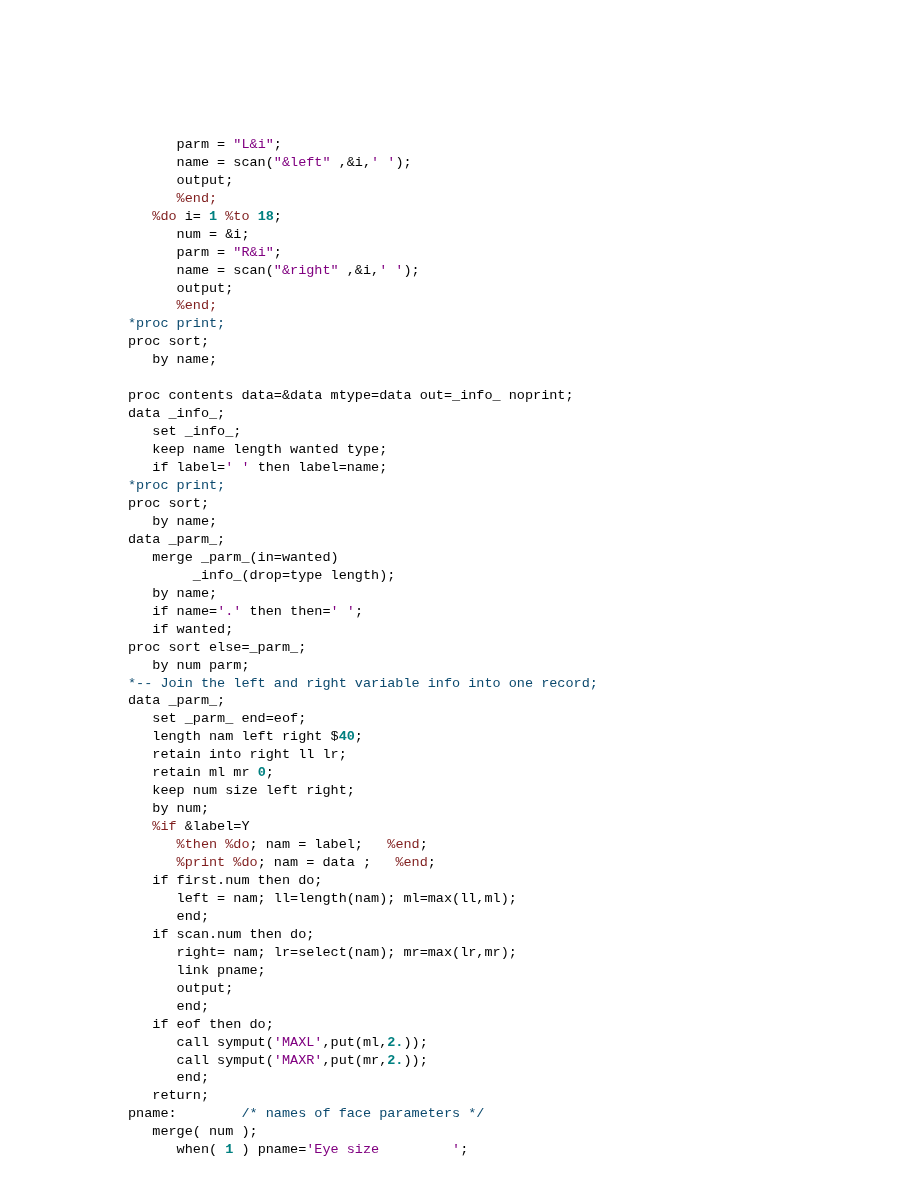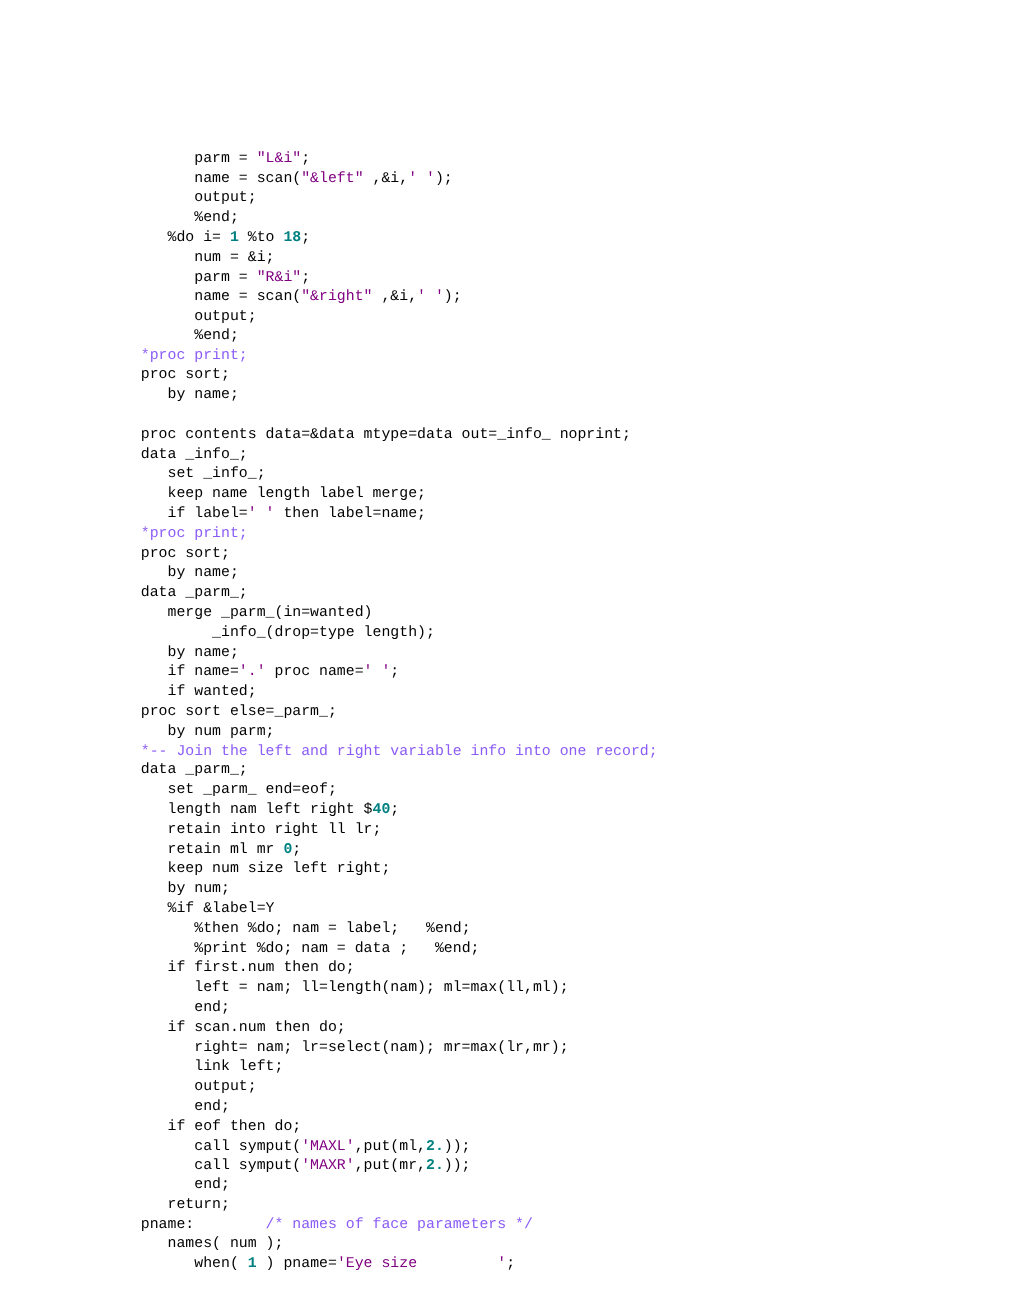--- a/index.html
+++ b/index.html
@@ -5,22 +5,22 @@
   body {
     background: #ffffff;
     margin: 0;
     padding: 100px 0 0 128px;
     font-family: "Courier New", Courier, monospace;
     font-size: 13.5px;
     line-height: 1.33;
     color: #000000;
     white-space: pre;
   }
-  .k { color: #000000; text-align: right; }      
-  .c { color: #8b5cf6; }      
+  .k { color: #7f1d1d; text-align: right; }      
+  .c { color: #0c4a6e; }      
   .s { color: #800080; }      
   .n { color: #008080; font-weight: bold; }  
 </style>
 </head>
 <body>
 
 <div><span><span>      parm = </span><span class="s">"L&amp;i"</span><span>;</span></span>
 <span><span>      name = scan(</span><span class="s">"&amp;left"</span><span> ,&amp;i,</span><span class="s">' '</span><span>);</span></span>
 <span>      output;</span>
 <span><span class="k">      %end;</span></span>
@@ -30,53 +30,53 @@
 <span><span>      name = scan(</span><span class="s">"&amp;right"</span><span> ,&amp;i,</span><span class="s">' '</span><span>);</span></span>
 <span>      output;</span>
 <span><span class="k">      %end;</span></span>
 <span><span class="c">*proc print;</span></span>
 <span>proc sort;</span>
 <span>   by name;</span>
 <span></span>
 <span>proc contents data=&amp;data mtype=data out=_info_ noprint;</span>
 <span>data _info_;</span>
 <span>   set _info_;</span>
-<span>   keep name length label merge;</span>
+<span>   keep name length wanted type;</span>
 <span><span>   if label=</span><span class="s">' '</span><span> then label=name;</span></span>
 <span><span class="c">*proc print;</span></span>
 <span>proc sort;</span>
 <span>   by name;</span>
 <span>data _parm_;</span>
 <span>   merge _parm_(in=wanted)</span>
 <span>        _info_(drop=type length);</span>
 <span>   by name;</span>
-<span><span>   if name=</span><span class="s">'.'</span><span> proc name=</span><span class="s">' '</span><span>;</span></span>
+<span><span>   if name=</span><span class="s">'.'</span><span> then then=</span><span class="s">' '</span><span>;</span></span>
 <span>   if wanted;</span>
 <span>proc sort else=_parm_;</span>
 <span>   by num parm;</span>
 <span><span class="c">*-- Join the left and right variable info into one record;</span></span>
 <span>data _parm_;</span>
 <span>   set _parm_ end=eof;</span>
 <span><span>   length nam left right $</span><span class="n">40</span><span>;</span></span>
 <span>   retain into right ll lr;</span>
 <span><span>   retain ml mr </span><span class="n">0</span><span>;</span></span>
 <span>   keep num size left right;</span>
 <span>   by num;</span>
 <span><span class="k">   %if</span><span> &amp;label=Y</span></span>
 <span><span class="k">      %then</span><span> </span><span class="k">%do</span><span>; nam = label;   </span><span class="k">%end</span><span>;</span></span>
 <span><span class="k">      %print</span><span> </span><span class="k">%do</span><span>; nam = data ;   </span><span class="k">%end</span><span>;</span></span>
 <span>   if first.num then do;</span>
 <span>      left = nam; ll=length(nam); ml=max(ll,ml);</span>
 <span>      end;</span>
 <span>   if scan.num then do;</span>
 <span>      right= nam; lr=select(nam); mr=max(lr,mr);</span>
-<span>      link left;</span>
+<span>      link pname;</span>
 <span>      output;</span>
 <span>      end;</span>
 <span>   if eof then do;</span>
 <span><span>      call symput(</span><span class="s">'MAXL'</span><span>,put(ml,</span><span class="n">2.</span><span>));</span></span>
 <span><span>      call symput(</span><span class="s">'MAXR'</span><span>,put(mr,</span><span class="n">2.</span><span>));</span></span>
 <span>      end;</span>
 <span>   return;</span>
 <span><span>pname:        </span><span class="c">/* names of face parameters */</span></span>
-<span>   names( num );</span>
+<span>   merge( num );</span>
 <span><span>      when( </span><span class="n">1</span><span> ) pname=</span><span class="s">'Eye size         '</span><span>;</span></span></div>
 
 
 </body></html>

